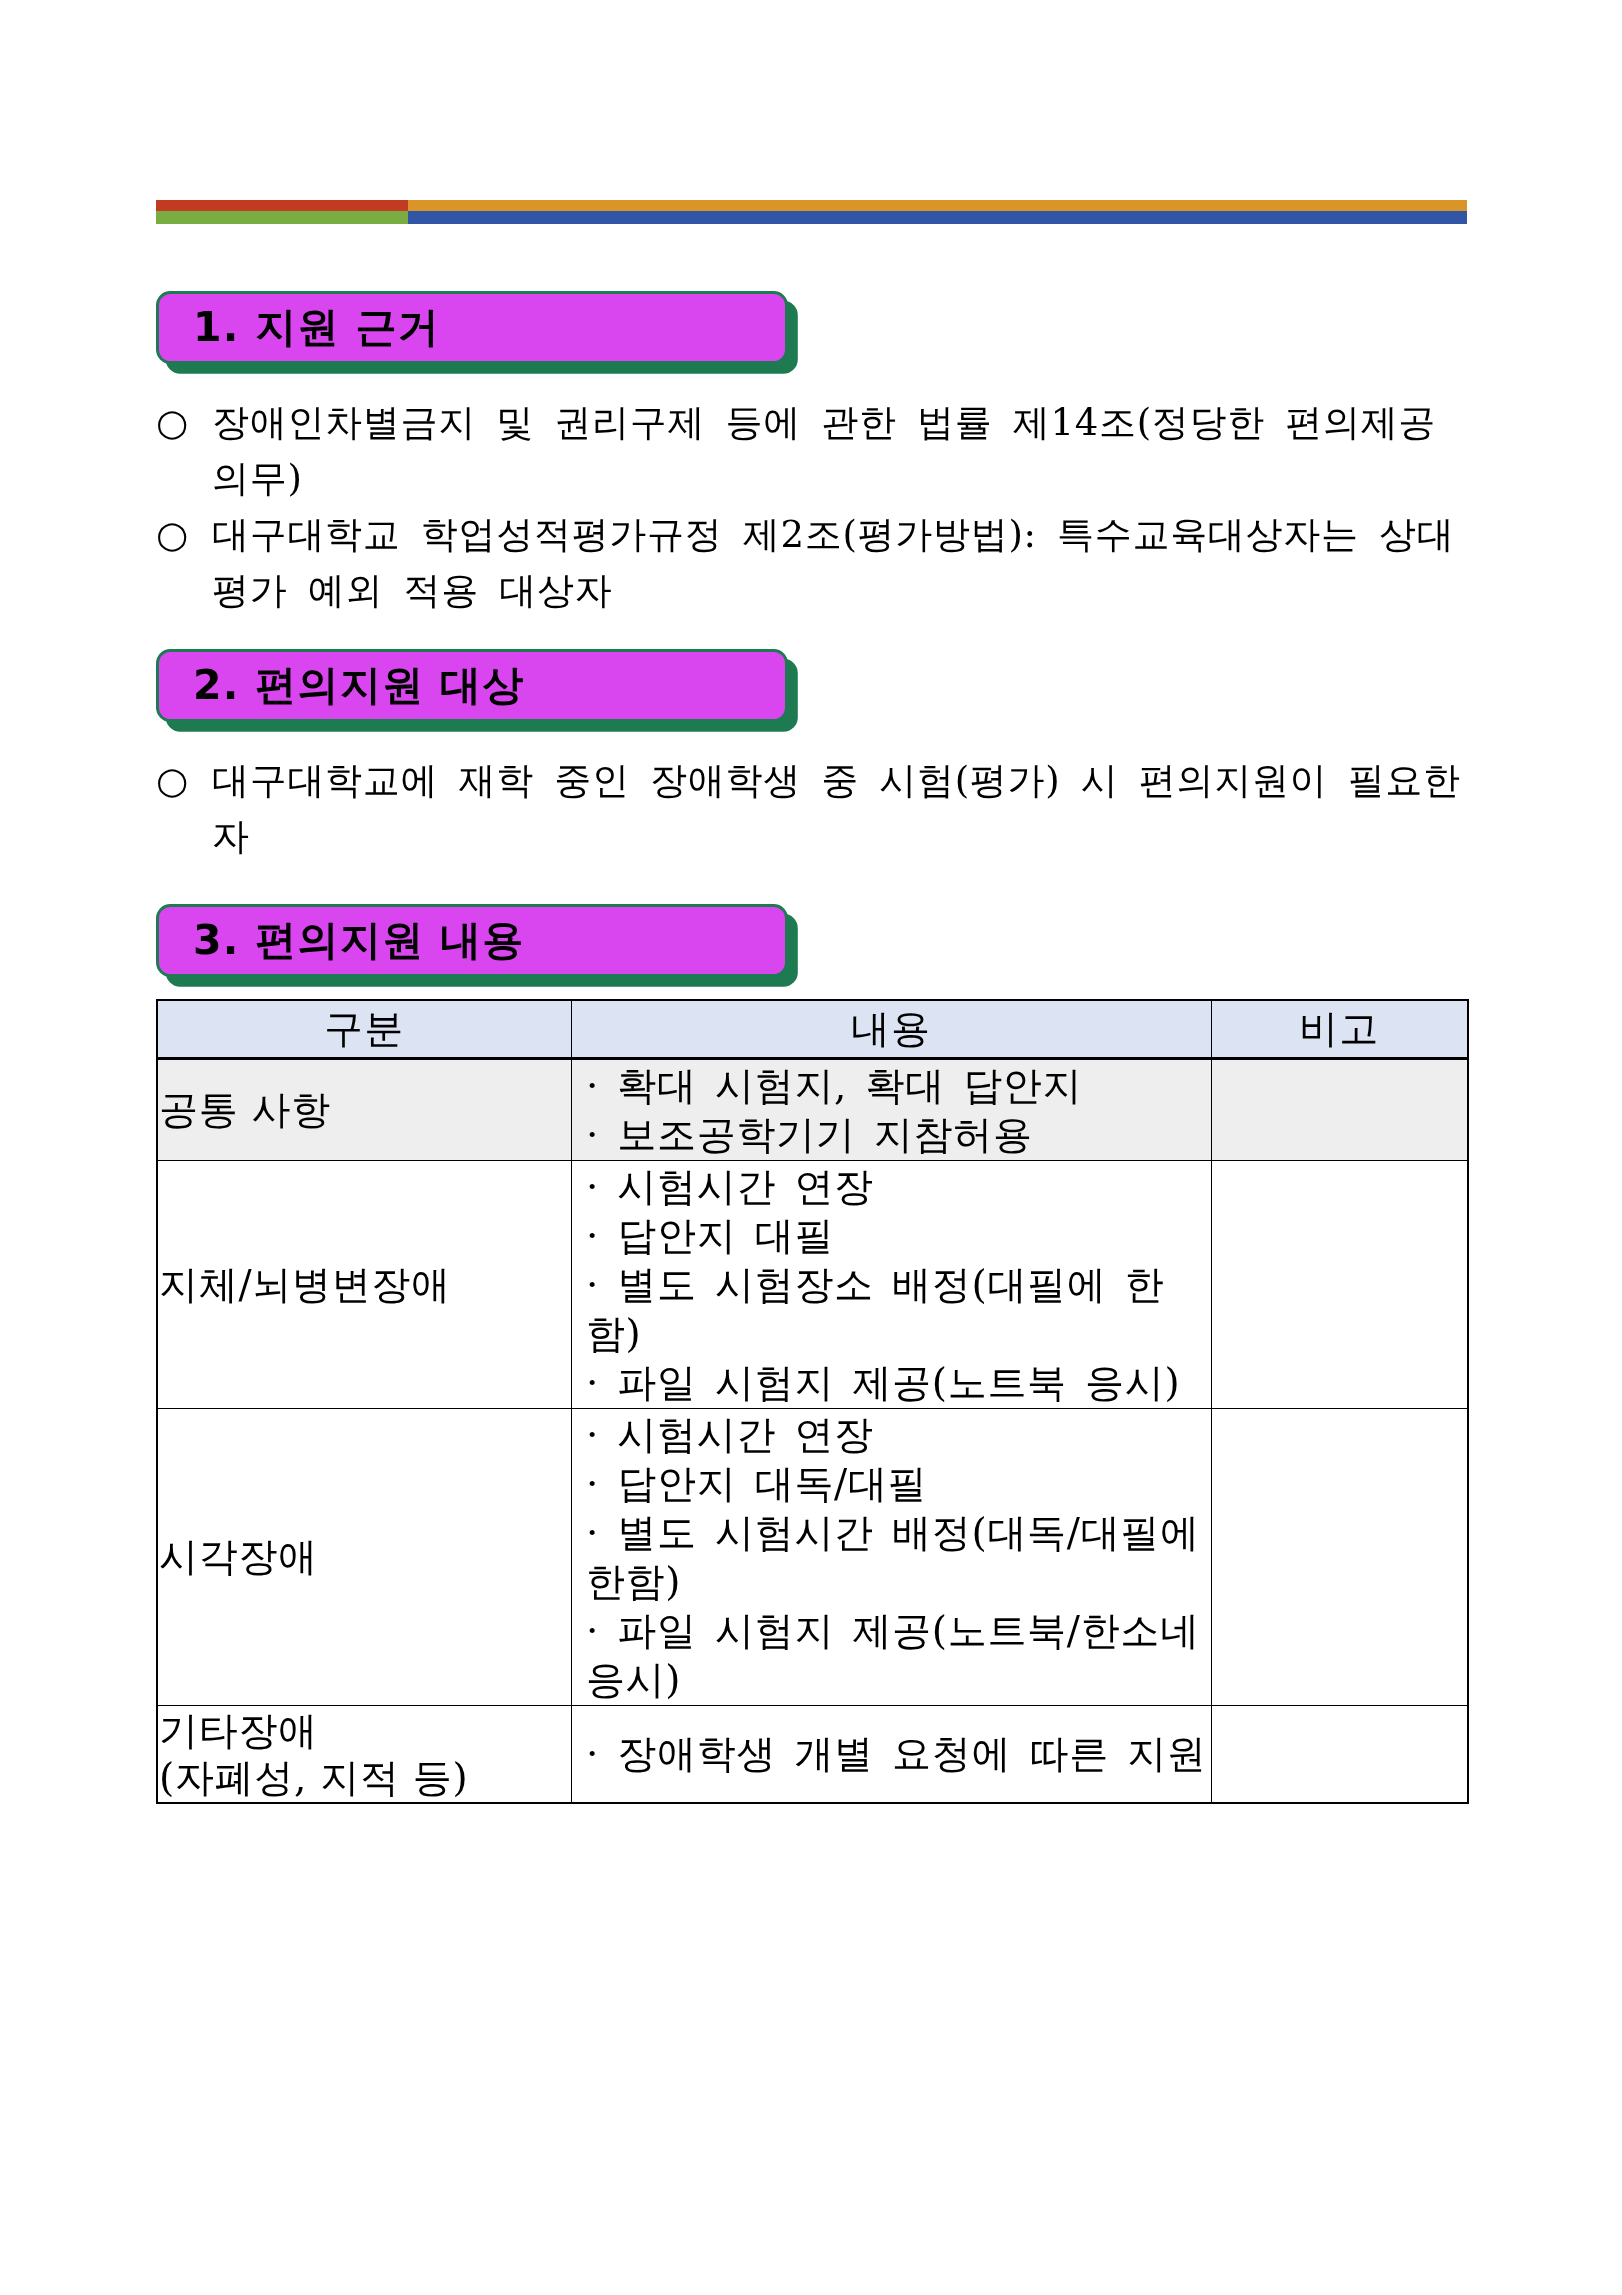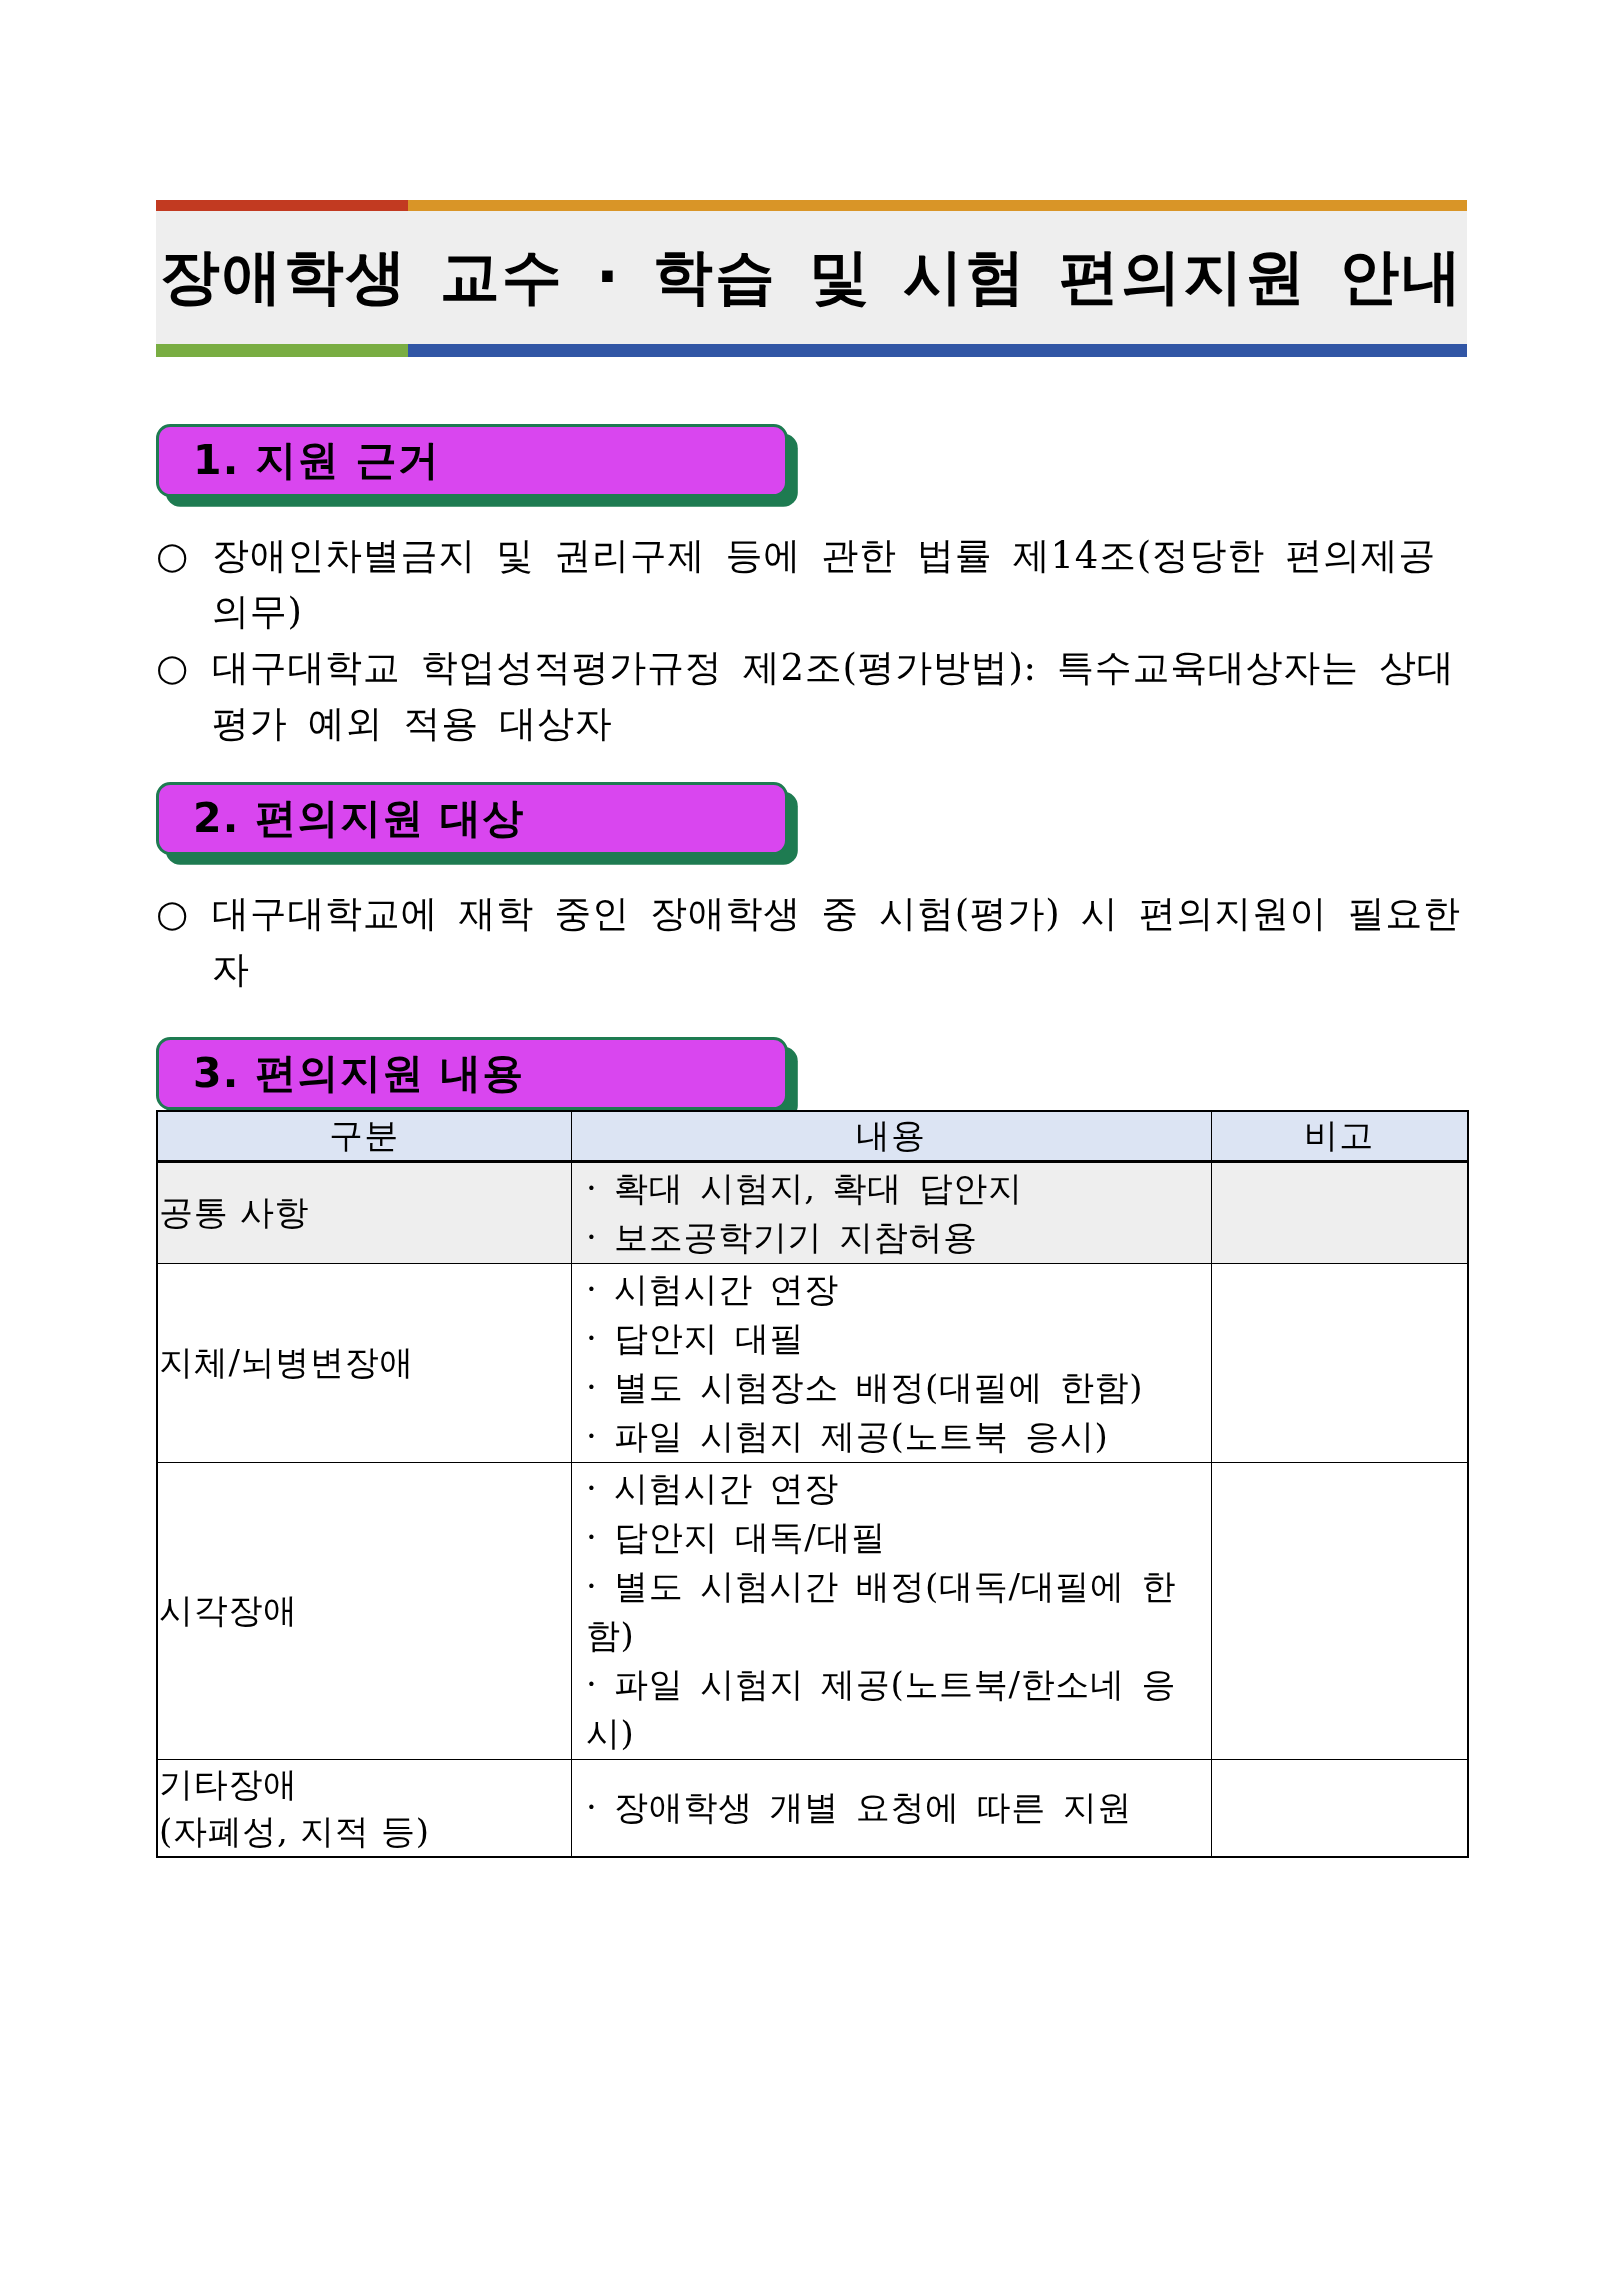--- a/index.html
+++ b/index.html
@@ -49,24 +49,25 @@
   .sec-box.third  { margin-top: 39px; }
 
   
   .bullets { margin-top: 31px; font-size: 37px; line-height: 56px; letter-spacing: 0.7px; word-spacing: 7.9px; }
   .bullet { display: flex; align-items: flex-start; }
   .bullet .marker { flex: none; width: 56px; }
   .bullet .btext { flex: 1; }
 
   
   table.support {
+    margin-top: 22px;
     width: 1311px;
     border-collapse: collapse;
     table-layout: fixed;
-    font-size: 34px;
+    font-size: 39px;
     padding-left: 19px;
   }
   table.support, table.support th, table.support td { border: 1.3px solid #000; }
   table.support { border: 2.6px solid #000; }
   table.support thead th {
     background: #dce4f3;
     border-bottom: 3.3px solid #000;
     height: 41px;
     font-weight: normal;
     text-align: center;
@@ -90,23 +91,20 @@
 <body>
 
 <div class="page">
   <div class="content">
 
     <header class="banner">
       <div class="bar top">
         <span class="seg-red"></span>
         <span class="seg-orange"></span>
       </div>
-      <div class="banner-body">
-        <h1 class="banner-title">장애학생 교수 · 학습 및 시험 편의지원 안내</h1>
-      </div>
       <div class="bar bottom">
         <span class="seg-green"></span>
         <span class="seg-blue"></span>
       </div>
     </header>
 
     <div class="sec-box first">
       <span>1. 지원 근거</span>
     </div>
     <div class="bullets">

